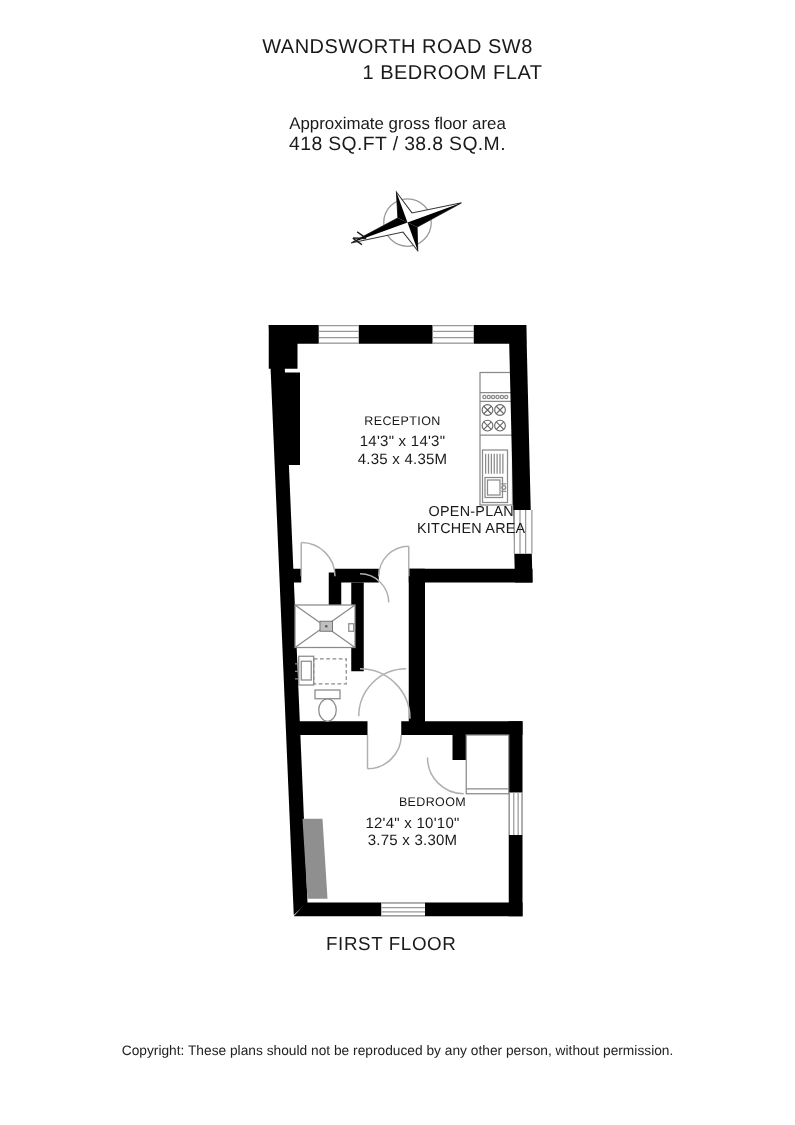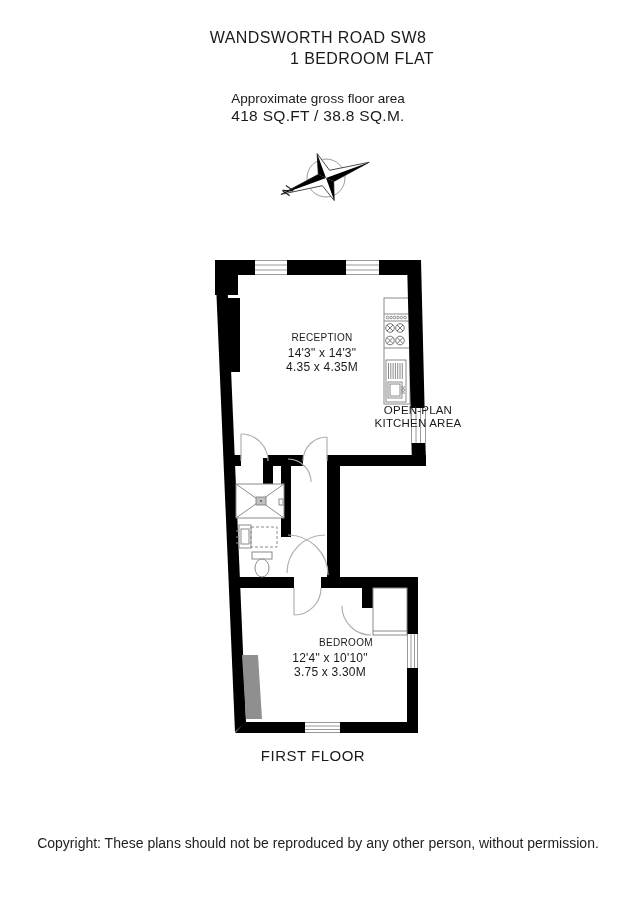--- a/index.html
+++ b/index.html
@@ -4,23 +4,23 @@
 <style>
   html,body{margin:0;padding:0;background:#ffffff;}
   .page{position:relative;width:636px;height:900px;background:#fff;overflow:hidden;
         font-family:"Liberation Sans",sans-serif;color:#1a1a1a;}
   .txt{position:absolute;white-space:nowrap;transform:translateX(-50%);text-align:center;}
   .t-title{font-size:16px;letter-spacing:.4px;}
   .t-sub{font-size:13.5px;}
   .t-area{font-size:15.5px;letter-spacing:.3px;}
   .t-room{font-size:10px;letter-spacing:.3px;}
   .t-dim{font-size:12px;letter-spacing:.2px;}
-  .t-kitchen{font-size:11.5px;letter-spacing:.2px;margin-left:41px;}
+  .t-kitchen{font-size:11.5px;letter-spacing:.2px;}
   .t-floor{font-size:15px;letter-spacing:.5px;}
-  .t-foot{font-size:14px;color:#222;text-align:center;}
+  .t-foot{font-size:11px;color:#222;text-align:center;}
   .t-north{position:absolute;font-size:13px;transform:rotate(-55deg);}
   svg{position:absolute;left:0;top:0;}
   .wall{fill:#000;stroke:none;}
   .fix{fill:#fff;stroke:#8a8a8a;stroke-width:1;}
   .fixline{stroke:#8a8a8a;stroke-width:1;fill:none;}
   .arc{stroke:#b0b0b0;stroke-width:1.2;fill:none;}
   .winline{stroke:#9a9a9a;stroke-width:1;fill:none;}
   .gray-block{fill:#8f8f8f;stroke:none;}
 </style>
 </head>

